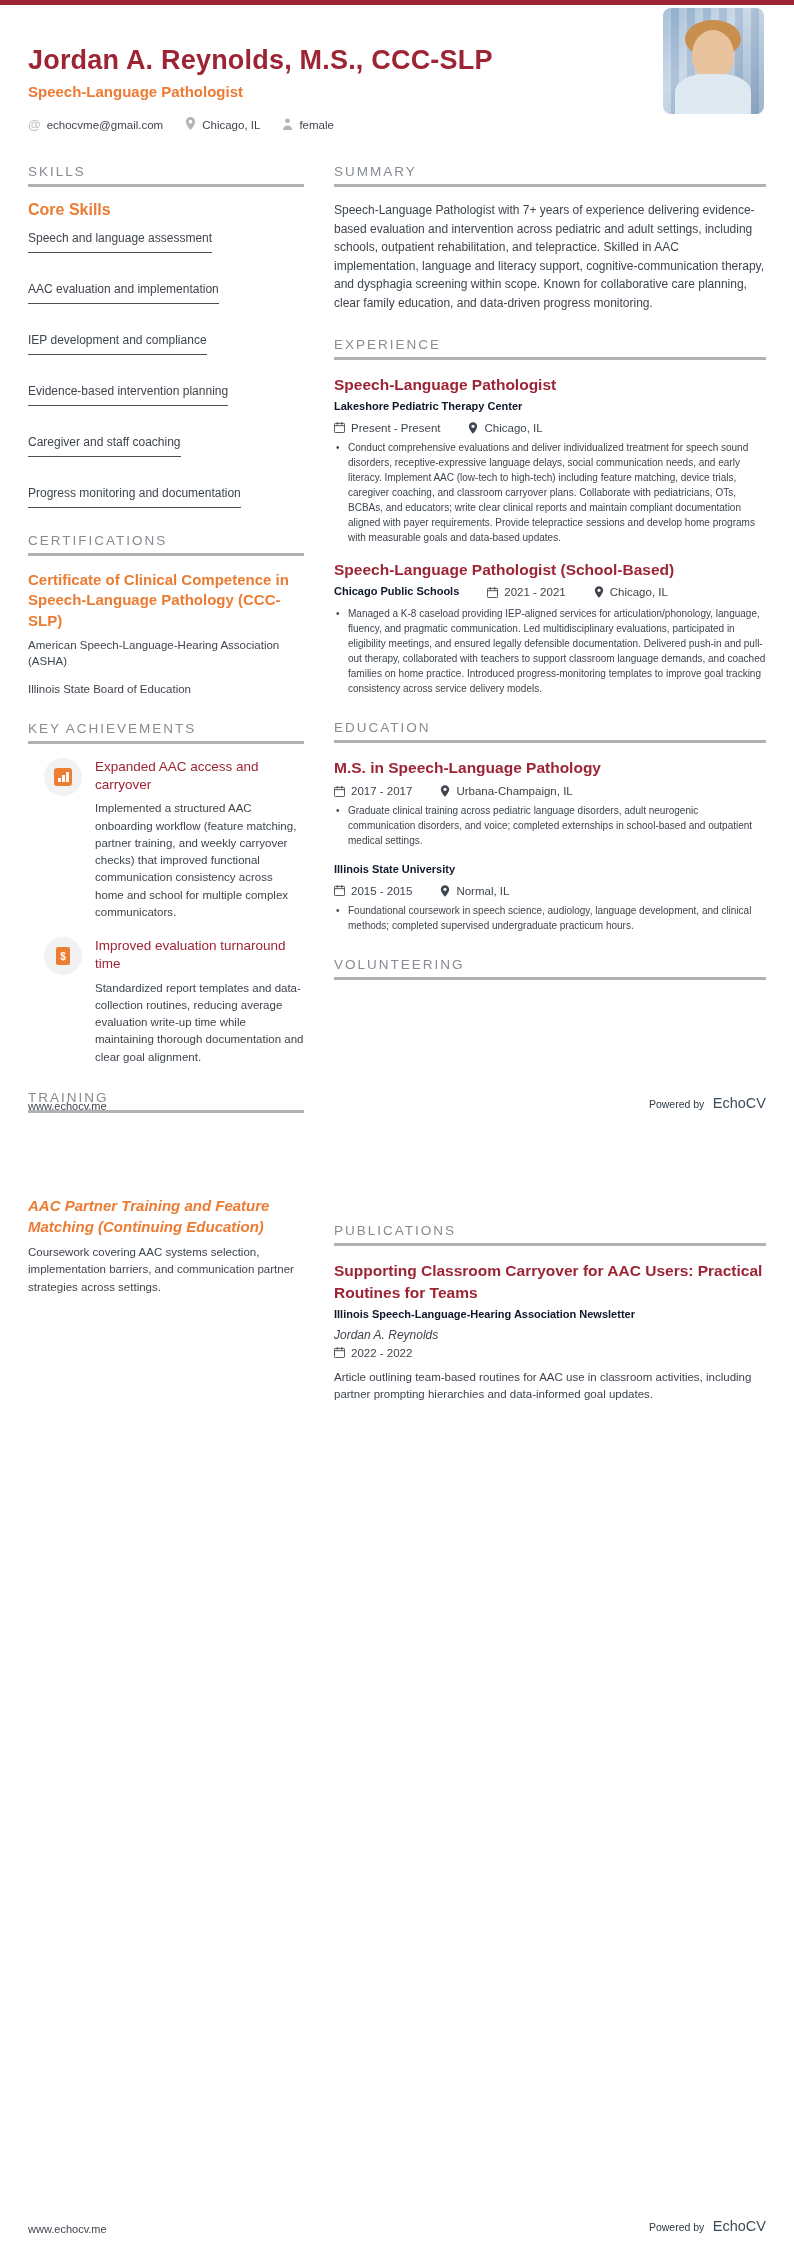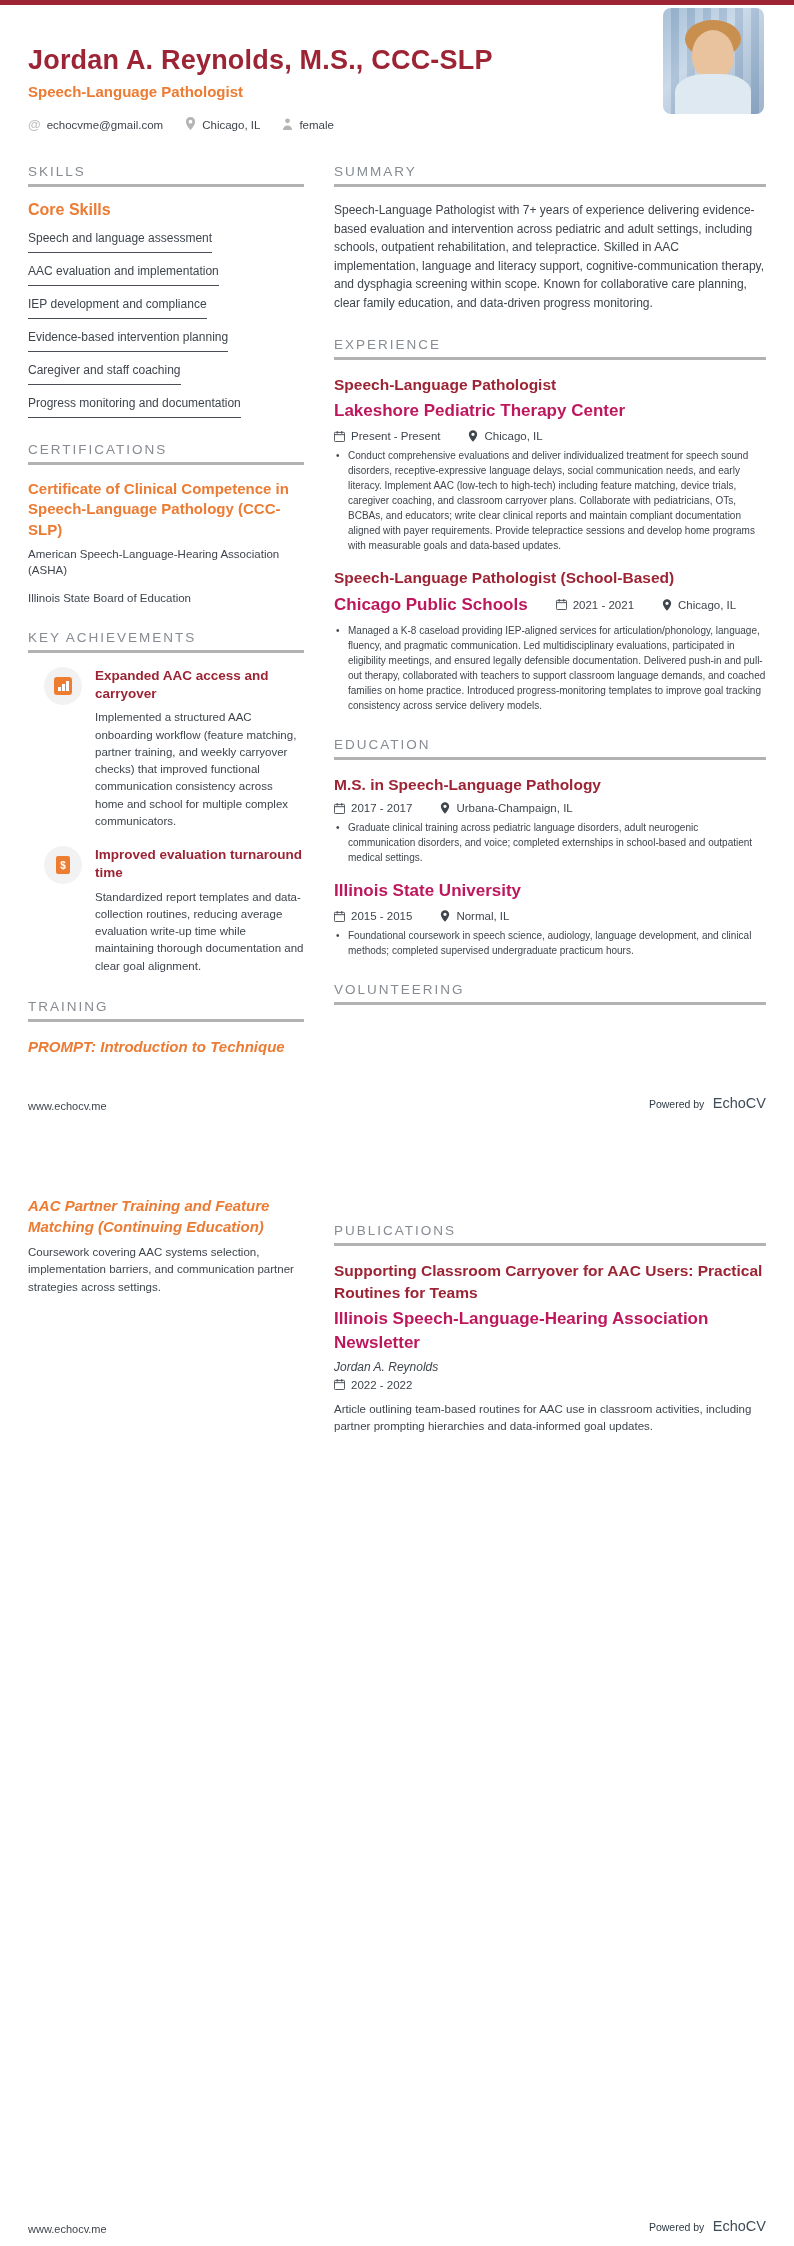--- a/index.html
+++ b/index.html
@@ -26,52 +26,52 @@
   .cols { display:flex; padding:0 28px; margin-top:32px; gap:30px; }
   .col-left { width:276px; flex:0 0 276px; }
   .col-right { flex:1; min-width:0; }
 
   .section { margin-bottom:24px; }
   .sec-head { font-size:13.5px; letter-spacing:2px; color:#878c92; font-weight:400; }
   .sec-rule { height:3px; background:#b2b2b2; margin-top:5px; margin-bottom:14px; }
 
   
   .skill-group { font-size:16px; font-weight:600; color:#ec7b33; margin-bottom:8px; }
-  .skill-item { font-size:12px; color:#3f454d; padding:4px 0 7px 0; border-bottom:1.4px solid #4a4f57; width:fit-content; margin-bottom:7px; }
+  .skill-item { font-size:12px; color:#3f454d; padding:4px 0 7px 0; border-bottom:1.4px solid #4a4f57; width:fit-content; margin-bottom:25px; }
 
   
   .cert { margin-bottom:12px; }
   .cert-title { font-size:15px; font-weight:600; color:#ec7b33; line-height:1.35; }
   .cert-issuer { font-size:11.5px; color:#3f454d; margin-top:6px; line-height:1.4; }
 
   
   .ach { display:flex; gap:13px; padding-left:16px; margin-bottom:16px; }
   .ach-circle { width:38px; height:38px; border-radius:50%; background:#f2f2f2; flex:0 0 38px;
                 display:flex; align-items:center; justify-content:center; }
   .bars-icon { width:18px; height:18px; background:#ed7d31; border-radius:3px; position:relative; }
   .bars-icon i { position:absolute; bottom:4px; width:2.5px; background:#fff; display:block; }
   .bars-icon i:nth-child(1){ left:4px; height:4px; }
   .bars-icon i:nth-child(2){ left:8px; height:7px; }
   .bars-icon i:nth-child(3){ left:12px; height:10px; }
   .doc-icon { width:14px; height:18px; background:#ed7d31; border-radius:2px; position:relative;
               display:flex; align-items:center; justify-content:center; color:#fff; font-size:10px; font-weight:700; }
-  .ach-title { font-size:13.5px; font-weight:700; color:#9c2434; line-height:1.35; }
+  .ach-title { font-size:13.5px; font-weight:400; color:#9c2434; line-height:1.35; }
   .ach-text { font-size:11.5px; color:#3f454d; line-height:1.5; margin-top:6px; }
 
   
   .train { margin-bottom:16px; }
   .train-title { font-size:15px; font-weight:600; color:#ec7b33; line-height:1.4;font-style:italic; }
   .train-text { font-size:11.5px; color:#3f454d; line-height:1.5; margin-top:7px; }
 
   
   .summary-text { font-size:12px; color:#3f454d; line-height:1.55; }
 
   .entry { margin-bottom:14px; }
   .entry-title { font-size:15.5px; font-weight:600; color:#9c2434; line-height:1.4; }
-  .entry-org { font-size:17px; font-weight:600; color:#be185d; margin-top:4px; line-height:1.4; }
+  .entry-org { font-size:11px; font-weight:600; color:#0f172a; margin-top:4px; line-height:1.4; }
   .entry-orgrow { display:flex; align-items:center; gap:28px; margin-top:4px; flex-wrap:wrap; }
   .meta-row { display:flex; align-items:center; gap:28px; margin-top:7px; }
   .meta { display:flex; align-items:center; gap:6px; font-size:11.5px; color:#3f454d;justify-content:center; }
   .meta svg { flex:0 0 auto; }
   .bullets { margin-top:6px; }
   .bullet { font-size:10px; color:#3f454d; line-height:1.5; padding-left:14px; position:relative; }
   .bullet::before { content:"•"; position:absolute; left:2px; top:0; color:#3f454d; }
   .pub-author { font-size:12px; color:#3f454d; font-style:italic; margin-top:5px; }
   .pub-text { font-size:11.5px; color:#3f454d; line-height:1.5; margin-top:10px; }
 

